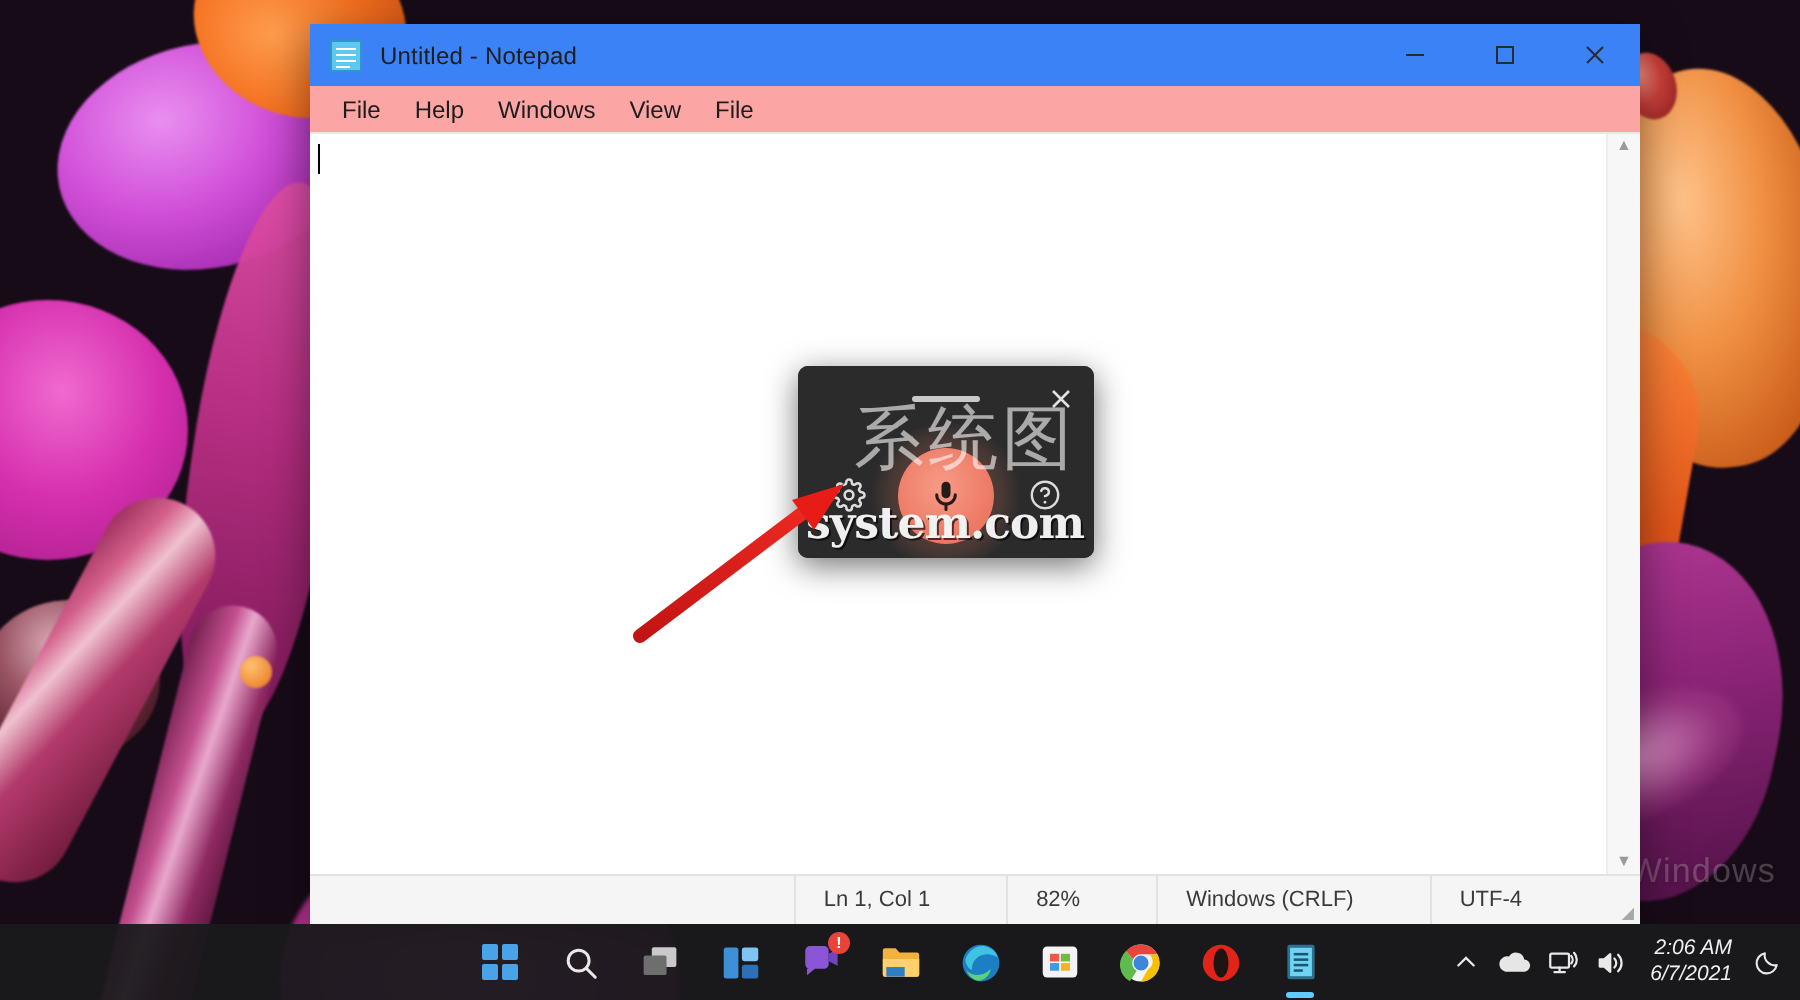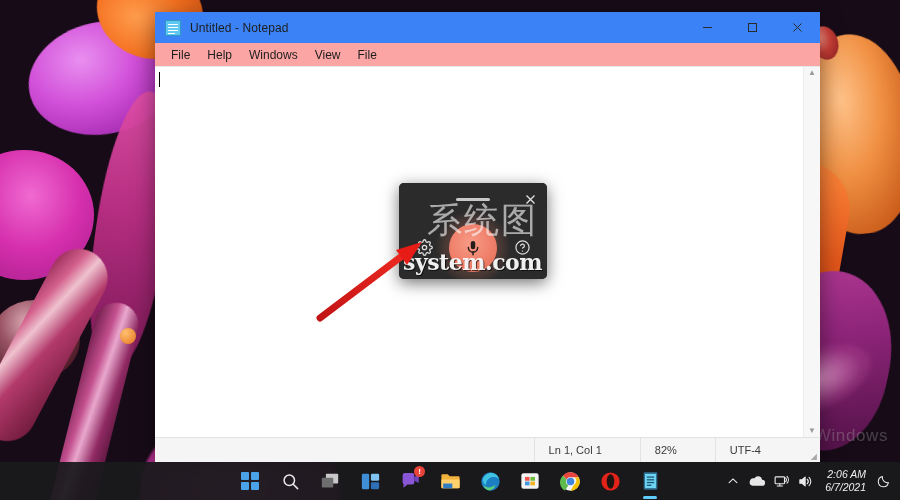--- a/index.html
+++ b/index.html
@@ -399,20 +399,21 @@
       </div>
       <div class="np-scrollbar">
         <div class="np-sb-arrow">▲</div>
         <div class="np-sb-arrow">▼</div>
       </div>
     </div>
 
     <div class="np-statusbar">
       <div class="np-status-cell first">Ln 1, Col 1</div>
       <div class="np-status-cell">82%</div>
+      <div class="np-status-cell">Windows (CRLF)</div>
       <div class="np-status-cell">UTF-4</div>
       <div class="np-resize">◢</div>
     </div>
   </div>
 
   <div class="voice">
     <div class="voice-top">
       <div class="voice-grip"></div>
       <div class="voice-close">
         <svg width="11" height="11" viewBox="0 0 11 11">

